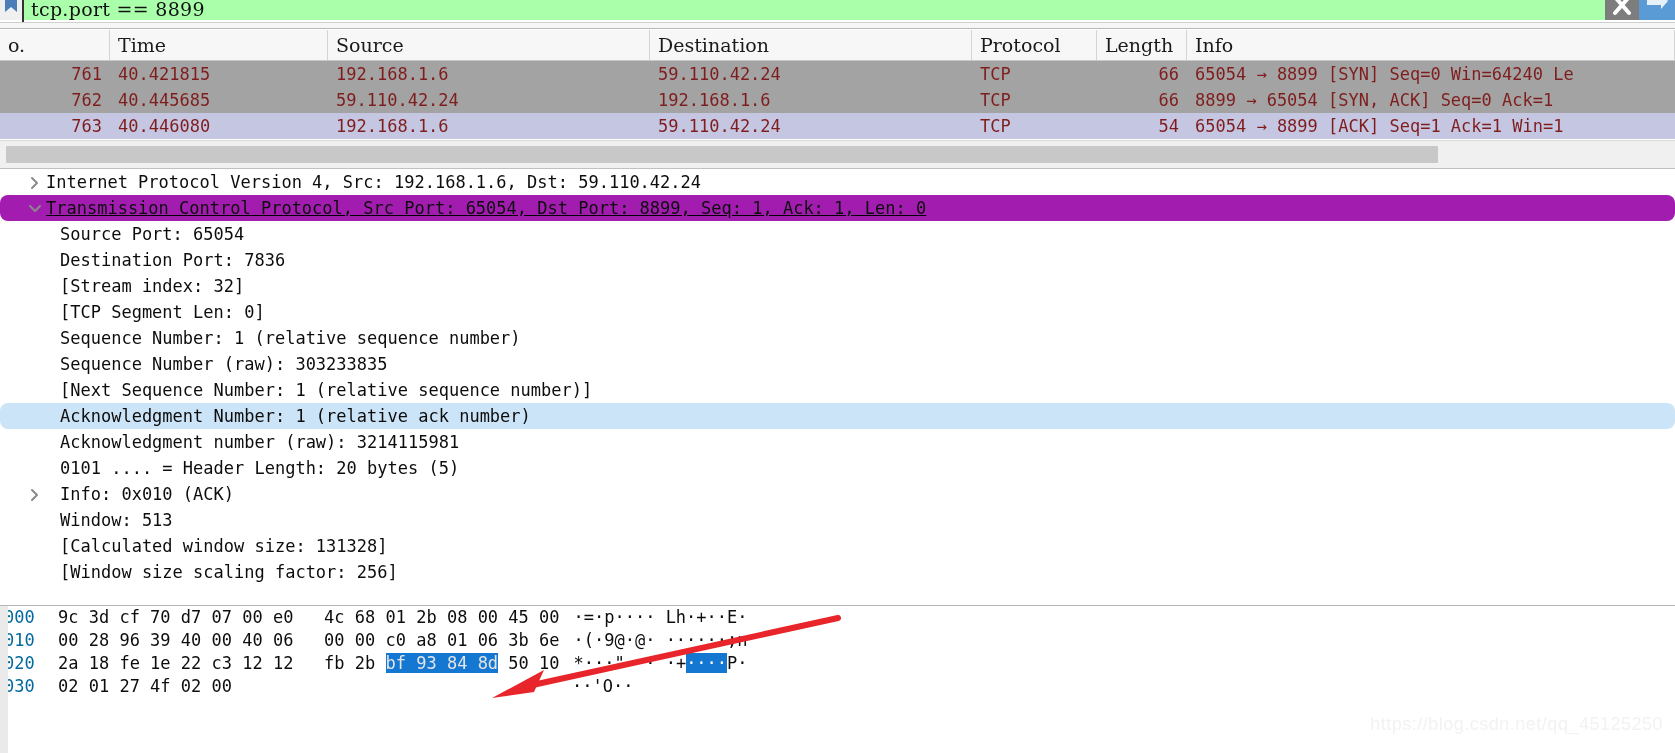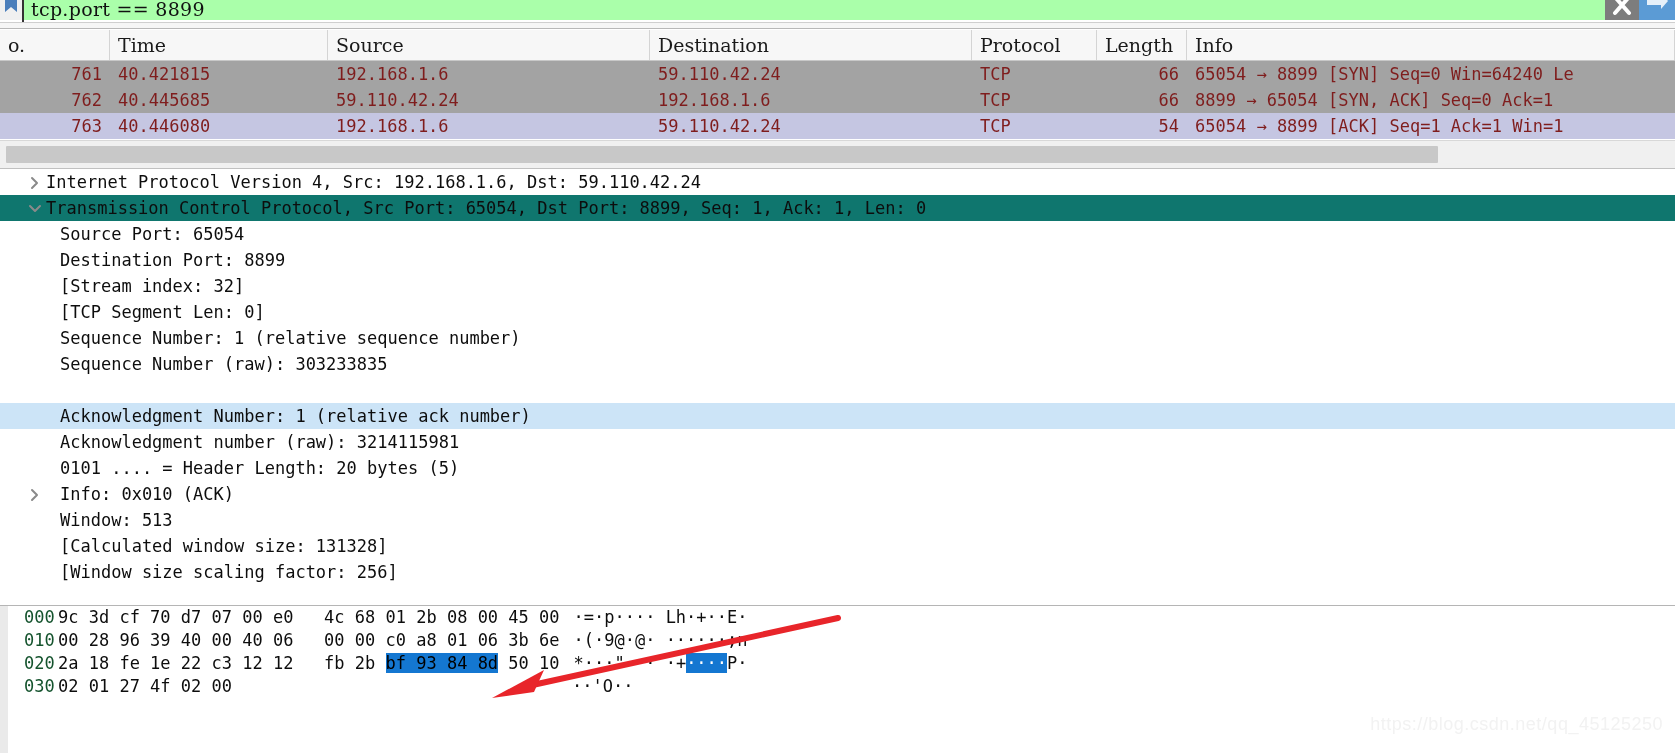--- a/index.html
+++ b/index.html
@@ -106,56 +106,57 @@
 
   
   .detail-pane {
     position: absolute; left: 0; top: 168px; width: 1675px; height: 437px;
     background: #ffffff;
     border-top: 1px solid #c0c0c0;
   }
   .tree-row {
     position: relative; height: 26px; display: flex; align-items: flex-end;
     white-space: nowrap;
+    border-radius: 8px;
   }
   .tree-row .arrow {
     width: 46px; flex: 0 0 46px; position: relative; height: 26px;
   }
   .tree-row .arrow svg { position: absolute; left: 28px; top: 7px; }
   .tree-row .txt {
     font-family: "DejaVu Sans Mono", monospace;
     font-size: 17px; color: #0d0d0d; line-height: 26px;
   }
   .tree-row.lvl1 .txt { margin-left: 0px; }
   .tree-row.lvl2 .arrow { width: 60px; flex: 0 0 60px; }
-  .tree-row.hdr-hl { background: #0f766e; }
+  .tree-row.hdr-hl { background: #a21caf; text-decoration: underline; }
   .tree-row.sel-hl { background: #cce4f7; }
   .tree-row.sel-hl .txt { color: #0d0d0d; }
 
   
   .hex-pane {
     position: absolute; left: 0; top: 605px; width: 1675px; height: 148px;
     background: #ffffff;
     border-top: 1px solid #b5b5b5;
   }
   .hex-gutter {
     position: absolute; left: 0; top: 0; width: 8px; height: 148px;
     background: #eaeaea;
   }
   .hex-row {
     display: flex; height: 23px; align-items: center;
     font-family: "DejaVu Sans Mono", monospace;
     font-size: 17px; line-height: 23px; white-space: pre;
   }
   .hex-off {
-    width: 58px; flex: 0 0 58px; color: #14532d;
-    padding-left: 24px;
+    width: 58px; flex: 0 0 58px; color: #0369a1;
+    padding-left: 4px;
   }
   .hex-bytes { flex: 0 0 500px; color: #0d0d0d; }
-  .hex-bytes .hl { background: #1477d1; color: #000000; }
+  .hex-bytes .hl { background: #1477d1; color: #e5e5e5; }
   .hex-ascii { flex: 0 0 300px; color: #0d0d0d; padding-left: 14px; }
   .hex-ascii .hl { background: #1477d1; color: #ffffff; }
 
   
   .annot-arrow { position: absolute; left: 470px; top: 612px; pointer-events: none; }
 
   
   .watermark {
     position: absolute; right: 12px; bottom: 18px;
     font-family: "Liberation Sans", sans-serif;
@@ -250,40 +251,41 @@
           </svg>
         </div>
         <div class="txt">Transmission Control Protocol, Src Port: 65054, Dst Port: 8899, Seq: 1, Ack: 1, Len: 0</div>
       </div>
       <div class="tree-row lvl2">
         <div class="arrow"></div>
         <div class="txt">Source Port: 65054</div>
       </div>
       <div class="tree-row lvl2">
         <div class="arrow"></div>
-        <div class="txt">Destination Port: 8899</div>
+        <div class="txt">Destination Port: 7836</div>
       </div>
       <div class="tree-row lvl2">
         <div class="arrow"></div>
         <div class="txt">[Stream index: 32]</div>
       </div>
       <div class="tree-row lvl2">
         <div class="arrow"></div>
         <div class="txt">[TCP Segment Len: 0]</div>
       </div>
       <div class="tree-row lvl2">
         <div class="arrow"></div>
         <div class="txt">Sequence Number: 1    (relative sequence number)</div>
       </div>
       <div class="tree-row lvl2">
         <div class="arrow"></div>
         <div class="txt">Sequence Number (raw): 303233835</div>
       </div>
       <div class="tree-row lvl2">
         <div class="arrow"></div>
+        <div class="txt">[Next Sequence Number: 1    (relative sequence number)]</div>
       </div>
       <div class="tree-row lvl2 sel-hl">
         <div class="arrow"></div>
         <div class="txt">Acknowledgment Number: 1    (relative ack number)</div>
       </div>
       <div class="tree-row lvl2">
         <div class="arrow"></div>
         <div class="txt">Acknowledgment number (raw): 3214115981</div>
       </div>
       <div class="tree-row lvl2">

